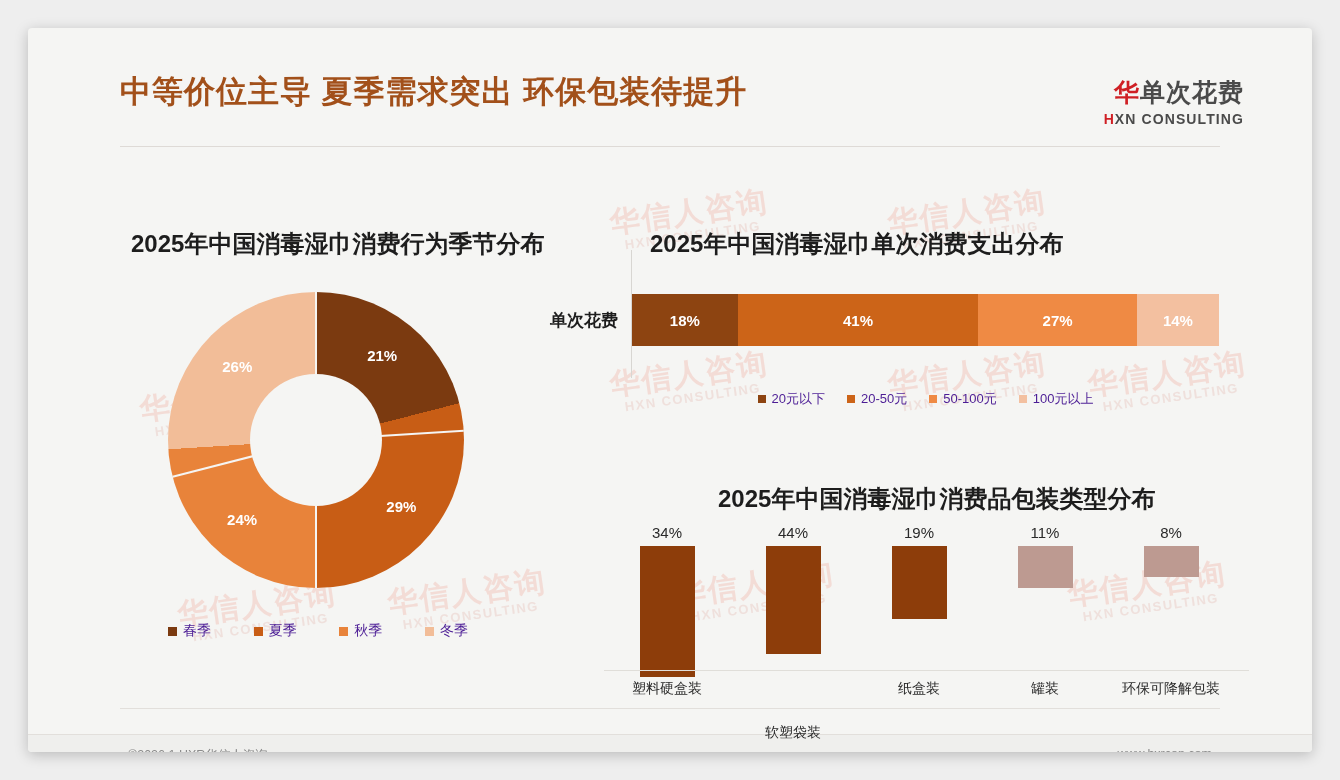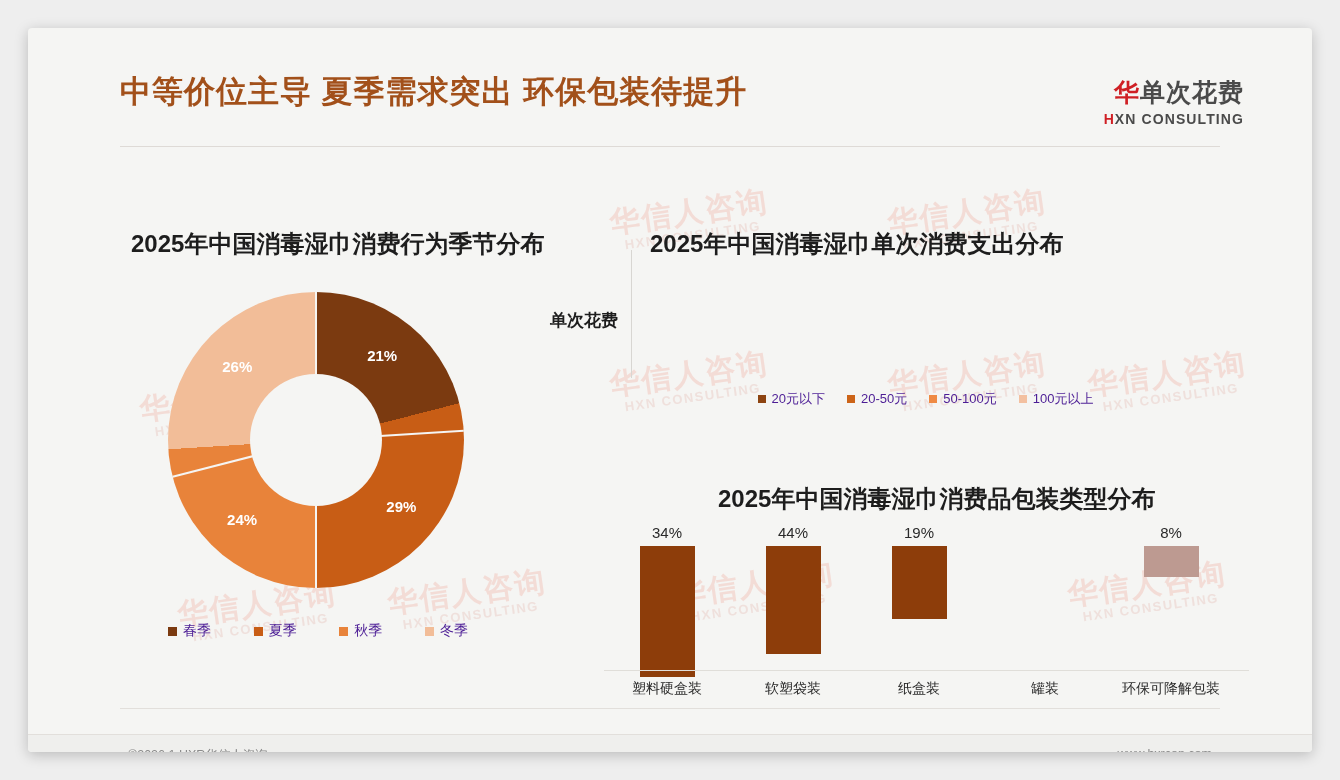--- a/index.html
+++ b/index.html
@@ -347,20 +347,26 @@
         <span class="legend-swatch" style="background: rgb(242, 189, 152);"></span>
         <span class="legend-text">冬季</span>
       </div>
     </div>
 
   <div class="chart-title" id="stack-title" style="left:622px; top:177px;">2025年中国消毒湿巾单次消费支出分布</div>
   <div id="stack-axis"></div>
   <div id="stack-label-box">
     <div id="stack-cat-label">单次花费</div>
   </div>
+  <div id="stack-bar">
+      <div class="stack-seg" style="flex: 18 1 0%; background: rgb(141, 68, 17);">18%</div>
+      <div class="stack-seg" style="flex: 41 1 0%; background: rgb(204, 100, 24);">41%</div>
+      <div class="stack-seg" style="flex: 27 1 0%; background: rgb(239, 138, 68);">27%</div>
+      <div class="stack-seg" style="flex: 14 1 0%; background: rgb(243, 192, 160);">14%</div>
+    </div>
   <div id="stack-legend">
       <div class="legend-item">
         <span class="legend-swatch" style="background: rgb(141, 68, 17); width: 8px; height: 8px;"></span>
         <span class="legend-text">20元以下</span>
       </div>
       <div class="legend-item">
         <span class="legend-swatch" style="background: rgb(204, 100, 24); width: 8px; height: 8px;"></span>
         <span class="legend-text">20-50元</span>
       </div>
       <div class="legend-item">
@@ -380,31 +386,35 @@
         <div class="col-bar" style="height: 130.632px; background: rgb(141, 61, 10);"></div>
       </div>
       <div class="col-group" style="left: 126px; height: 146px;">
         <div class="col-value">44%</div>
         <div class="col-bar" style="height: 107.579px; background: rgb(141, 61, 10);"></div>
       </div>
       <div class="col-group" style="left: 252px; height: 146px;">
         <div class="col-value">19%</div>
         <div class="col-bar" style="height: 73px; background: rgb(141, 61, 10);"></div>
       </div>
+      <div class="col-group" style="left: 378px; height: 146px;">
+        <div class="col-value">11%</div>
+        <div class="col-bar" style="height: 42.2632px; background: rgb(189, 154, 145);"></div>
+      </div>
       <div class="col-group" style="left: 504px; height: 146px;">
         <div class="col-value">8%</div>
         <div class="col-bar" style="height: 30.7368px; background: rgb(189, 154, 145);"></div>
       </div>
     </div>
   <div id="col-baseline"></div>
 
   <div id="sample-rule"></div>
   <div id="footer-rule"></div>
   <div id="footer"></div>
   <div id="copyright">©2026.1 HXR华信人咨询</div>
   <div id="website">www.hxrcon.com</div>
 
 <div class="col-cat" style="left: 576px;">塑料硬盒装</div>
-    <div class="col-cat" style="left: 702px;">软塑袋装</div>
+    <div class="col-cat" style="left: 702px; margin-top: 44px;">软塑袋装</div>
     <div class="col-cat" style="left: 828px;">纸盒装</div>
     <div class="col-cat" style="left: 954px;">罐装</div>
     <div class="col-cat" style="left: 1080px;">环保可降解包装</div>
   </div>
 
 </body></html>

